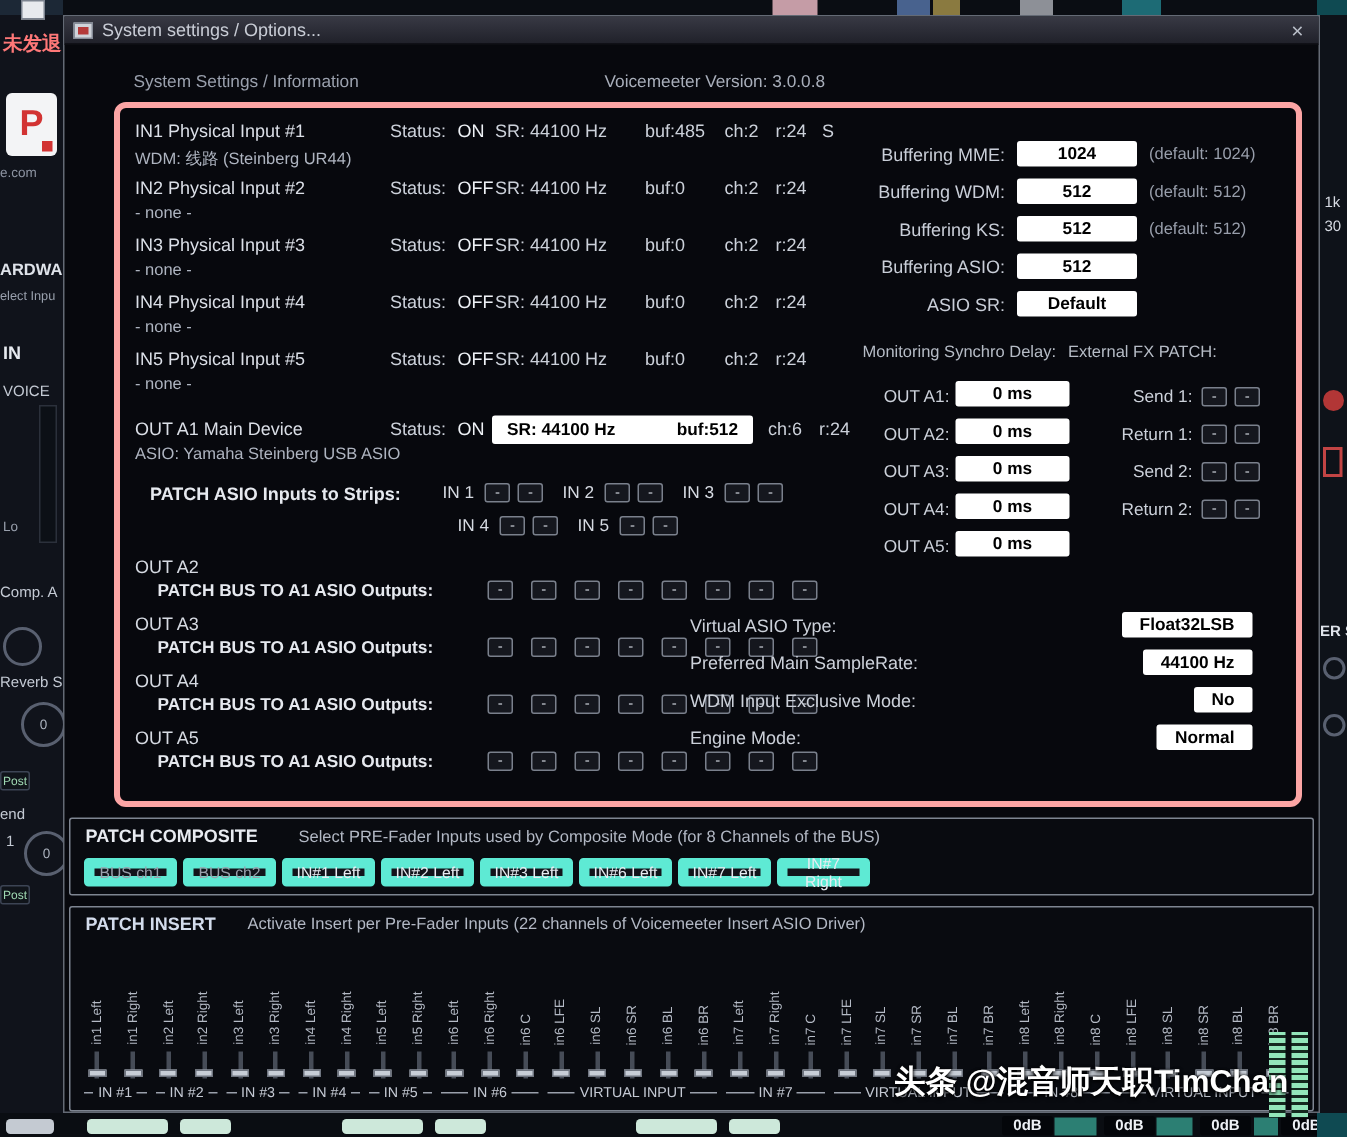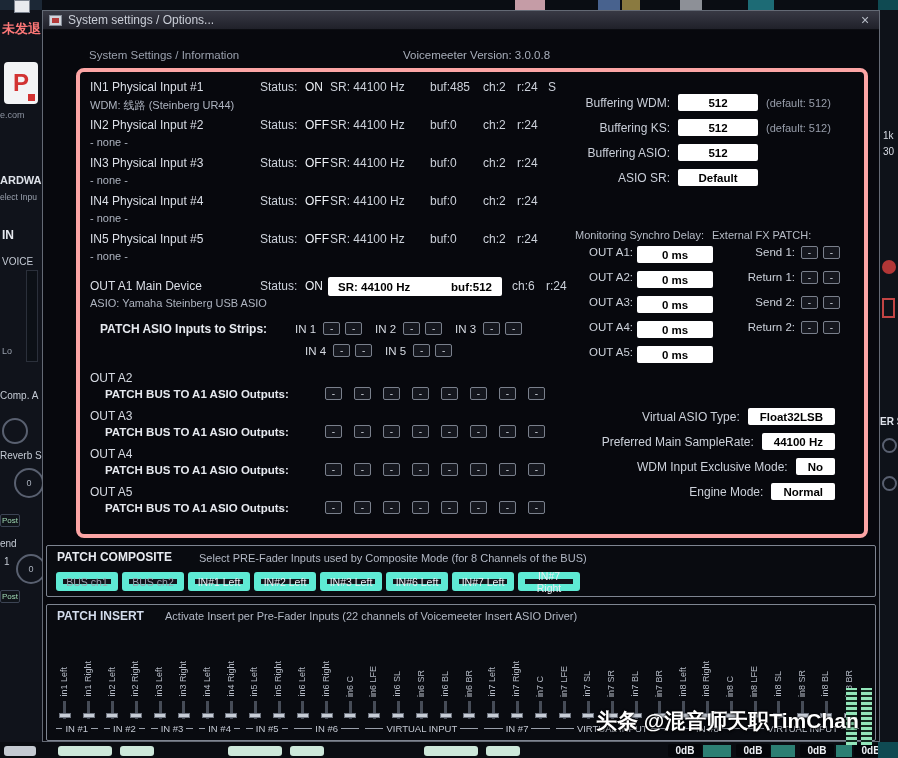--- a/index.html
+++ b/index.html
@@ -120,30 +120,30 @@
   #buffering{position:absolute;left:430px;top:18px;width:360px}
   .buf-row{display:flex;align-items:center;height:25px}
   .buf-label{width:160px;text-align:right;font-size:12px;color:#c9ced8;white-space:nowrap}
   .wbox{background:#fff;color:#000;font-weight:bold;font-size:11.5px;height:17px;display:inline-flex;align-items:center;justify-content:center;border-radius:2px}
   .buf-row .wbox{width:80px;margin-left:8px;flex:0 0 auto}
   .def{margin-left:8px;font-size:11px;color:#989eab;white-space:nowrap}
 
   .mon-title{position:absolute;left:495px;top:157px;font-size:11px;color:#b6bcc6;white-space:nowrap}
   .fx-title{position:absolute;left:632px;top:157px;font-size:11px;color:#b6bcc6;white-space:nowrap}
   #mon-rows{position:absolute;left:495px;top:174px;width:295px}
-  .mon-row{display:flex;align-items:flex-start;height:25px}
+  .mon-row{display:flex;align-items:flex-end;height:25px}
   .mlabel{width:58px;text-align:right;font-size:11.5px;color:#ccd1da;flex:0 0 auto}
   .mbox{width:76px;margin-left:4px;flex:0 0 auto}
   .fxlabel{width:78px;text-align:right;margin-left:4px;font-size:11.5px;color:#ccd1da;flex:0 0 auto}
   .fxb{margin-left:6px}
   .mon-row .pbtn{flex:0 0 auto}
   .mon-row .pbtn + .pbtn{margin-left:5px}
 
   #opt-rows{position:absolute;left:380px;top:332px;width:375px}
-  .opt-row{display:flex;justify-content:flex-end;align-items:center;height:25px}
+  .opt-row{display:flex;justify-content:space-between;align-items:center;height:25px}
   .olabel{font-size:12px;color:#ccd1da;white-space:nowrap}
   .obox{margin-left:8px;padding:0 12px}
 
   
   .composite{position:absolute;left:3px;top:534px;width:830px;height:52px;border:1px solid #7e8591;border-radius:2px;background:#090b10}
   .comp-title{position:absolute;left:10px;top:4px;font-weight:bold;font-size:12px;color:#e8ebf1}
   .comp-sub{position:absolute;left:152px;top:6px;font-size:11px;color:#b2b8c4;white-space:nowrap}
   #comp-btns{position:absolute;left:9px;top:26px;display:flex;gap:4px}
   .cbtn{width:62px;height:19px;background:#12141b;border:7px solid #5eead4;border-radius:3px;color:#e8ecf2;font-size:10.5px;display:flex;align-items:center;justify-content:center;padding:0;font-family:inherit}
   .cbtn.dim{color:#9aa1ad}
@@ -378,20 +378,25 @@
               <button class="pbtn">-</button>
               <button class="pbtn">-</button>
               <button class="pbtn">-</button>
               <button class="pbtn">-</button>
             </span>
           </div>
         </div>
 
       <div id="buffering">
           <div class="buf-row">
+            <span class="buf-label">Buffering MME:</span>
+            <span class="wbox">1024</span>
+            <span class="def">(default: 1024)</span>
+          </div>
+          <div class="buf-row">
             <span class="buf-label">Buffering WDM:</span>
             <span class="wbox">512</span>
             <span class="def">(default: 512)</span>
           </div>
           <div class="buf-row">
             <span class="buf-label">Buffering KS:</span>
             <span class="wbox">512</span>
             <span class="def">(default: 512)</span>
           </div>
           <div class="buf-row">

